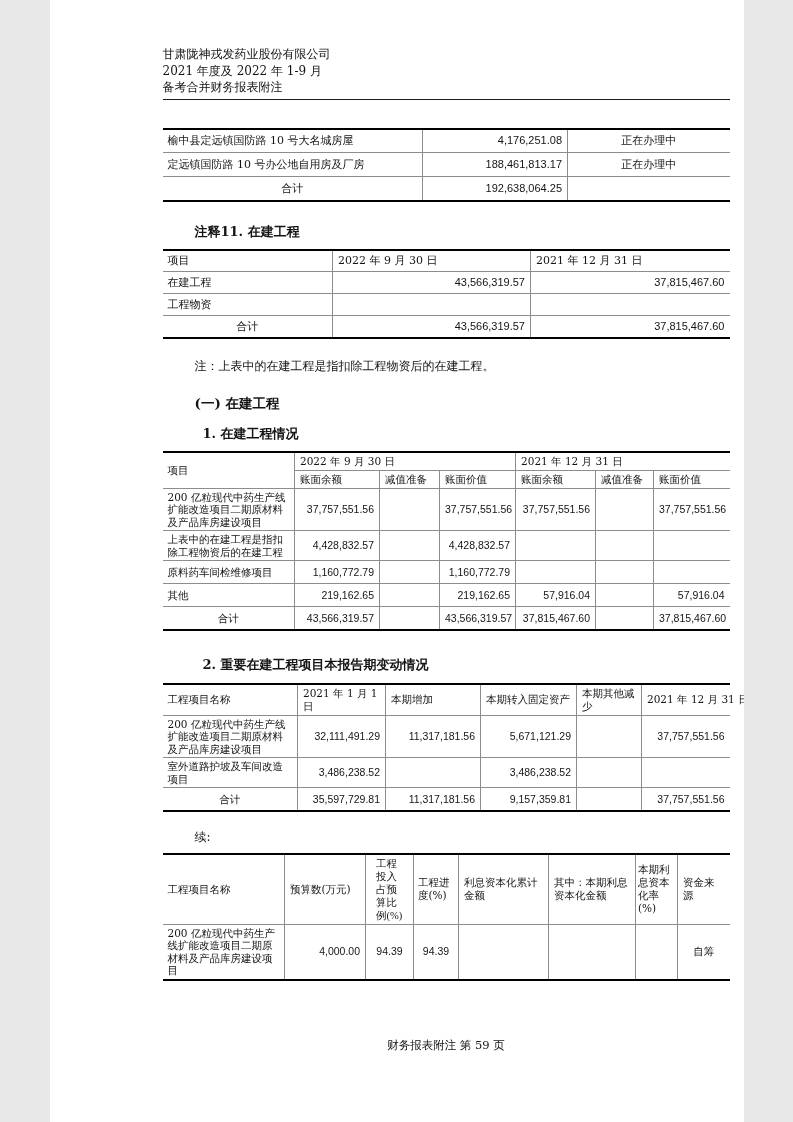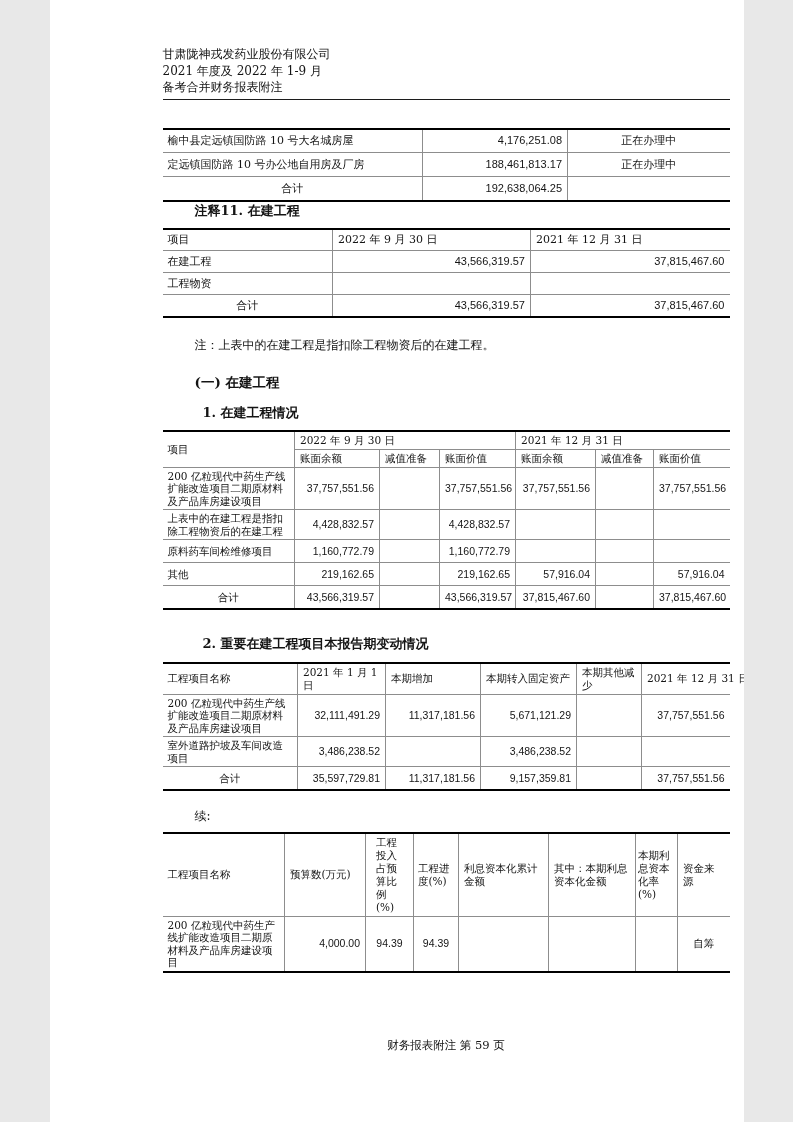--- a/index.html
+++ b/index.html
@@ -28,21 +28,21 @@
   .t2 { margin-top:8px; }
   .t2 td, .t2 th { height:22px; font-size:11px; }
   .t3 { margin-top:8px; }
   .t3 td { line-height:12.5px; }
   .t3 tbody td { height:23px; }
   .t4 { margin-top:9px; }
   .t4 tbody td { height:23px; line-height:12.5px; }
   .t5 { margin-top:7px; }
   .t5 tbody td { height:23px; line-height:12.5px; }
 
-  .sec-heading  { font-size:13px; font-weight:bold; padding-left:32px; }
+  .sec-heading  { font-size:13px; font-weight:bold; margin-top:21px; padding-left:32px; }
   .note-line    { font-size:12px; margin-top:19px; padding-left:32px; }
   .group-heading{ font-size:13.5px; font-weight:bold; margin-top:20px; padding-left:32px; }
   .sub-heading  { font-size:13px; font-weight:bold; margin-top:12px; padding-left:40px; }
   .cont-label   { font-size:12px; margin-top:17px; padding-left:32px; }
 
   .page-footer { position:absolute; left:113px; top:1038px; width:567px;
                  text-align:center; font-size:11.5px; }
 </style>
 </head>
 <body>
@@ -254,21 +254,21 @@
           <col style="width:45px">
         <col style="width:90px">
           <col style="width:87px">
           <col style="width:42px">
           <col style="width:52px">
       </colgroup>
       <thead>
         <tr>
           <th>工程项目名称</th>
           <th>预算数(万元)</th>
-          <th style="padding:2px 10px;">工程投入占预算比例(%)</th>
+          <th style="padding:2px 10px;font-family:Liberation Serif, serif;">工程投入占预算比例(%)</th>
           <th style="padding:2px 4px;">工程进度(%)</th>
           <th>利息资本化累计金额</th>
           <th>其中：本期利息资本化金额</th>
           <th style="padding:2px 2px;">本期利息资本化率(%)</th>
           <th>资金来源</th>
         </tr>
       </thead>
       <tbody>
         <tr>
           <td class="lft">200 亿粒现代中药生产线扩能改造项目二期原材料及产品库房建设项目</td>

